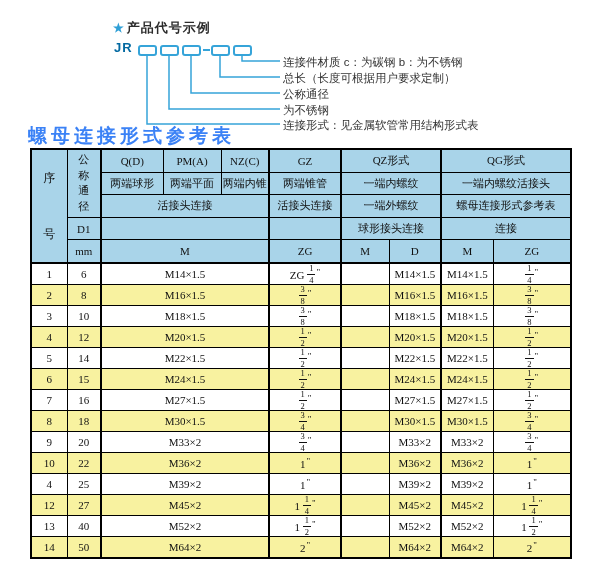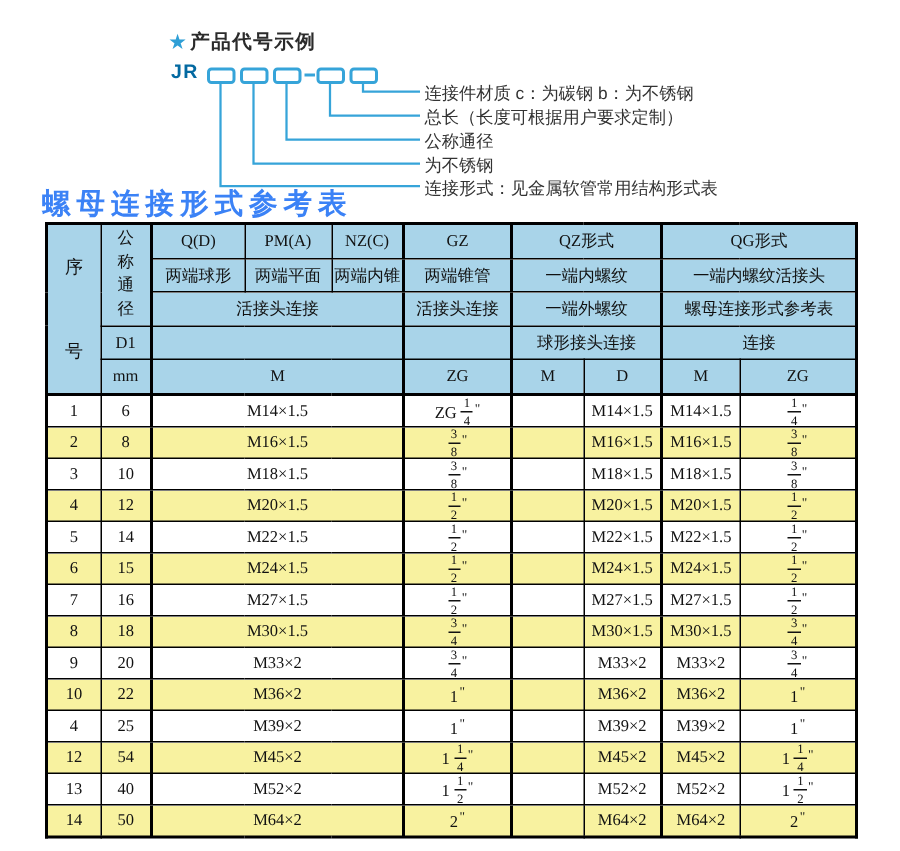--- a/index.html
+++ b/index.html
@@ -243,21 +243,21 @@
           <td class="gb">25</td>
           <td colspan="3" class="gb">M39×2</td>
           <td class="gb">1<span class="qt">"</span></td>
           <td></td>
           <td class="gb">M39×2</td>
           <td>M39×2</td>
           <td>1<span class="qt">"</span></td>
         </tr>
         <tr>
           <td>12</td>
-          <td class="gb">54</td>
+          <td class="gb">27</td>
           <td colspan="3" class="gb">M45×2</td>
           <td class="gb">1 <span class="fr"><span class="fn">1</span><span class="fd">4</span></span><span class="qt">"</span></td>
           <td></td>
           <td class="gb">M45×2</td>
           <td>M45×2</td>
           <td>1 <span class="fr"><span class="fn">1</span><span class="fd">4</span></span><span class="qt">"</span></td>
         </tr>
         <tr>
           <td>13</td>
           <td class="gb">40</td>

